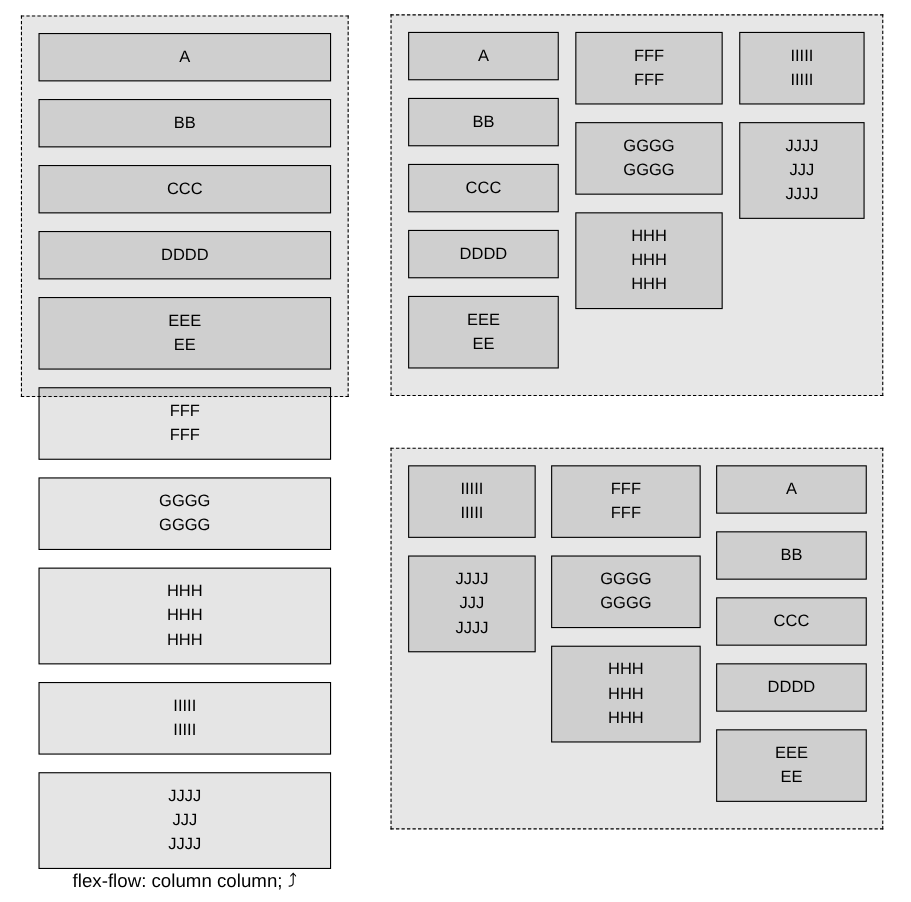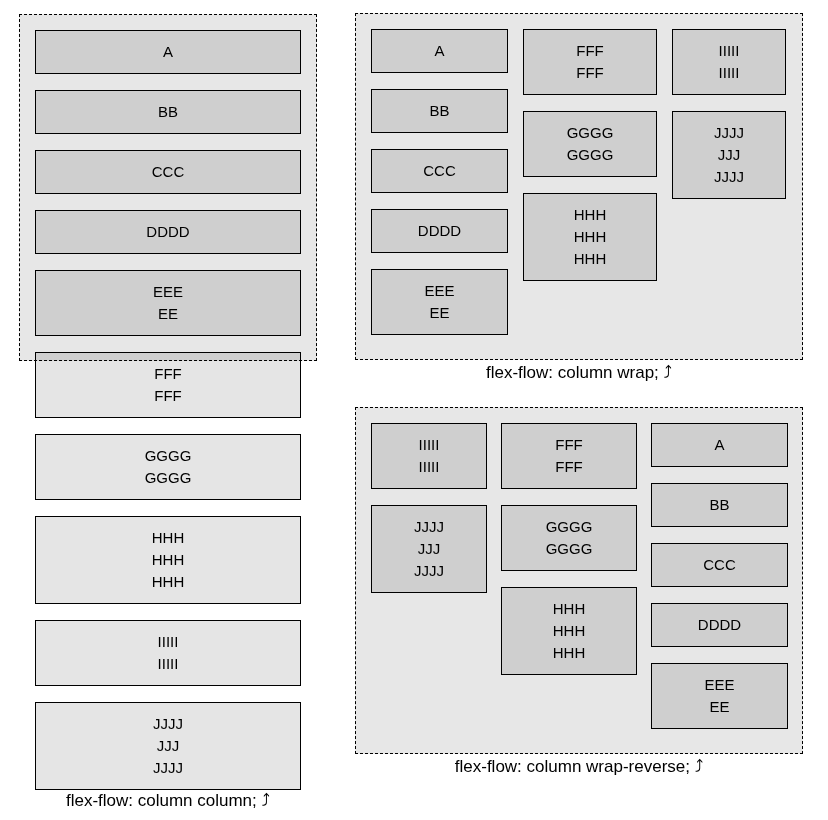--- a/index.html
+++ b/index.html
@@ -136,21 +136,20 @@
 HHH</div>
     </div>
     <div class="flex-line col-c">
       <div class="flex-item">IIIII
 IIIII</div>
       <div class="flex-item">JJJJ
 JJJ
 JJJJ</div>
     </div>
   </div>
-  <div class="caption caption-wrap">flex-flow: column wrap; ⤴</div>
 
   <div class="flex-container container-wrap-reverse">
     <div class="flex-line col-d">
       <div class="flex-item">IIIII
 IIIII</div>
       <div class="flex-item">JJJJ
 JJJ
 JJJJ</div>
     </div>
     <div class="flex-line col-e">
@@ -164,15 +163,14 @@
     </div>
     <div class="flex-line col-f">
       <div class="flex-item">A</div>
       <div class="flex-item">BB</div>
       <div class="flex-item">CCC</div>
       <div class="flex-item">DDDD</div>
       <div class="flex-item">EEE
 EE</div>
     </div>
   </div>
-  <div class="caption caption-wrap-reverse">flex-flow: column wrap-reverse; ⤴</div>
 
 </div>
 
 </body></html>

